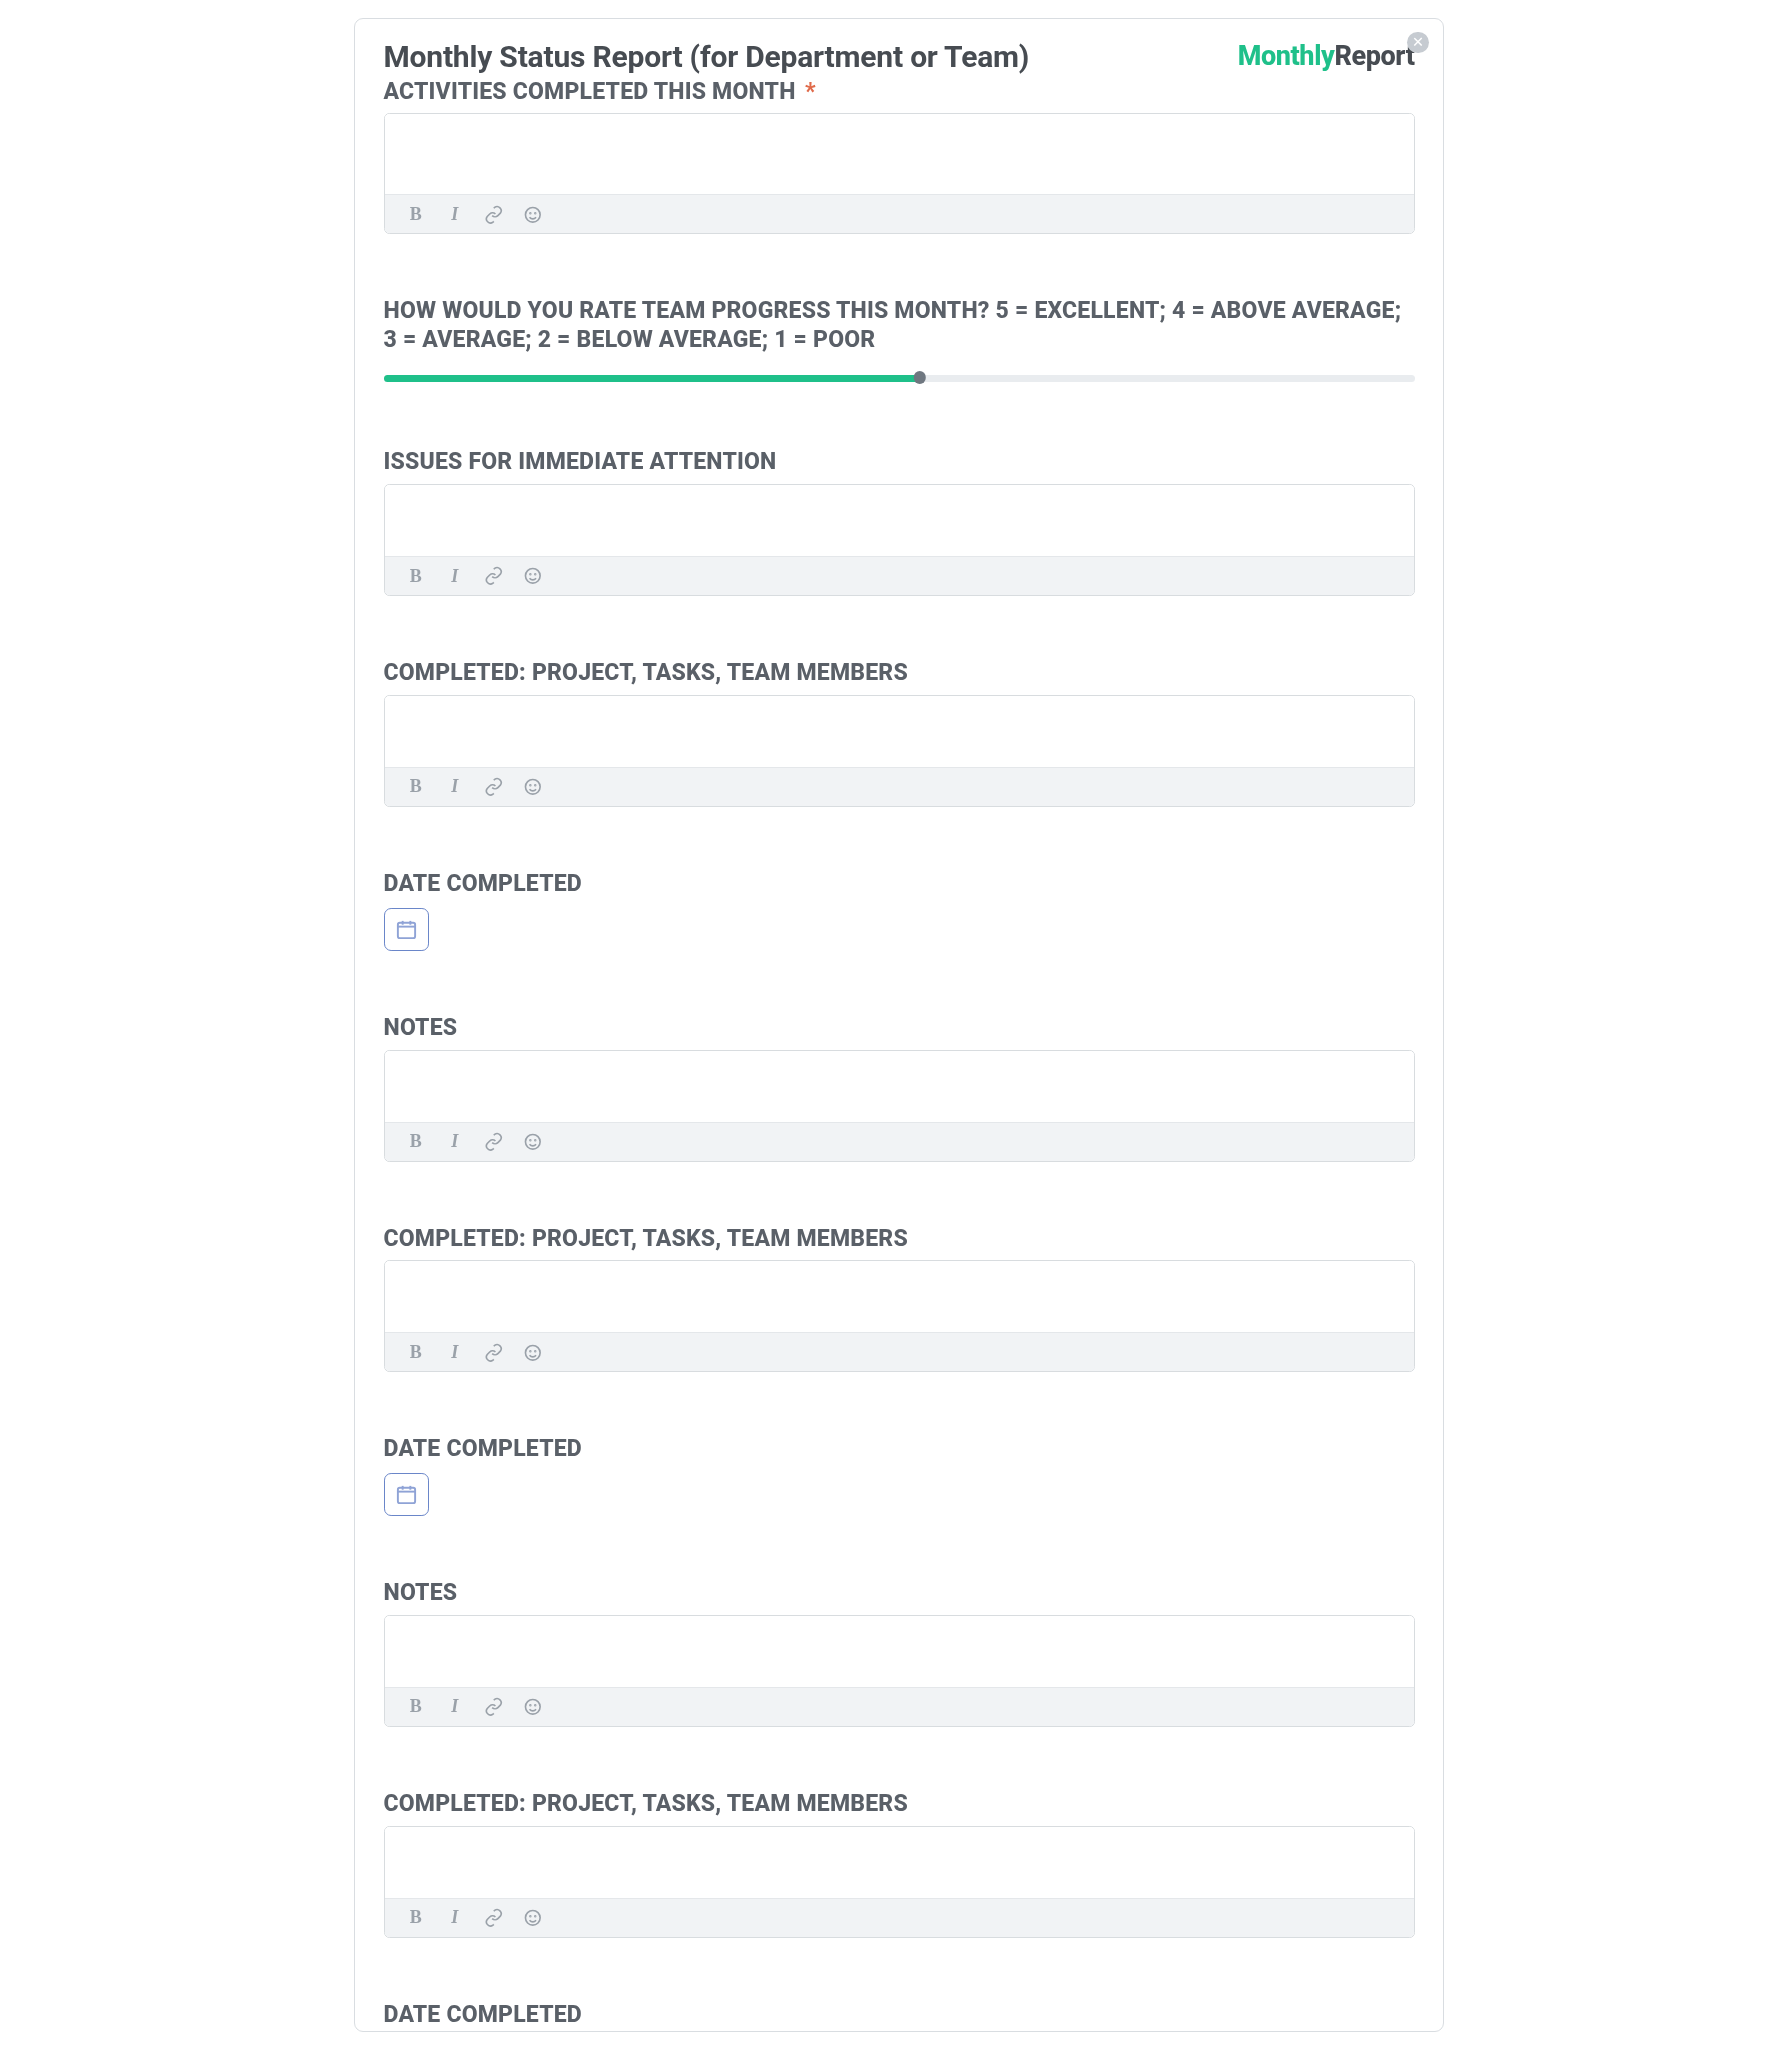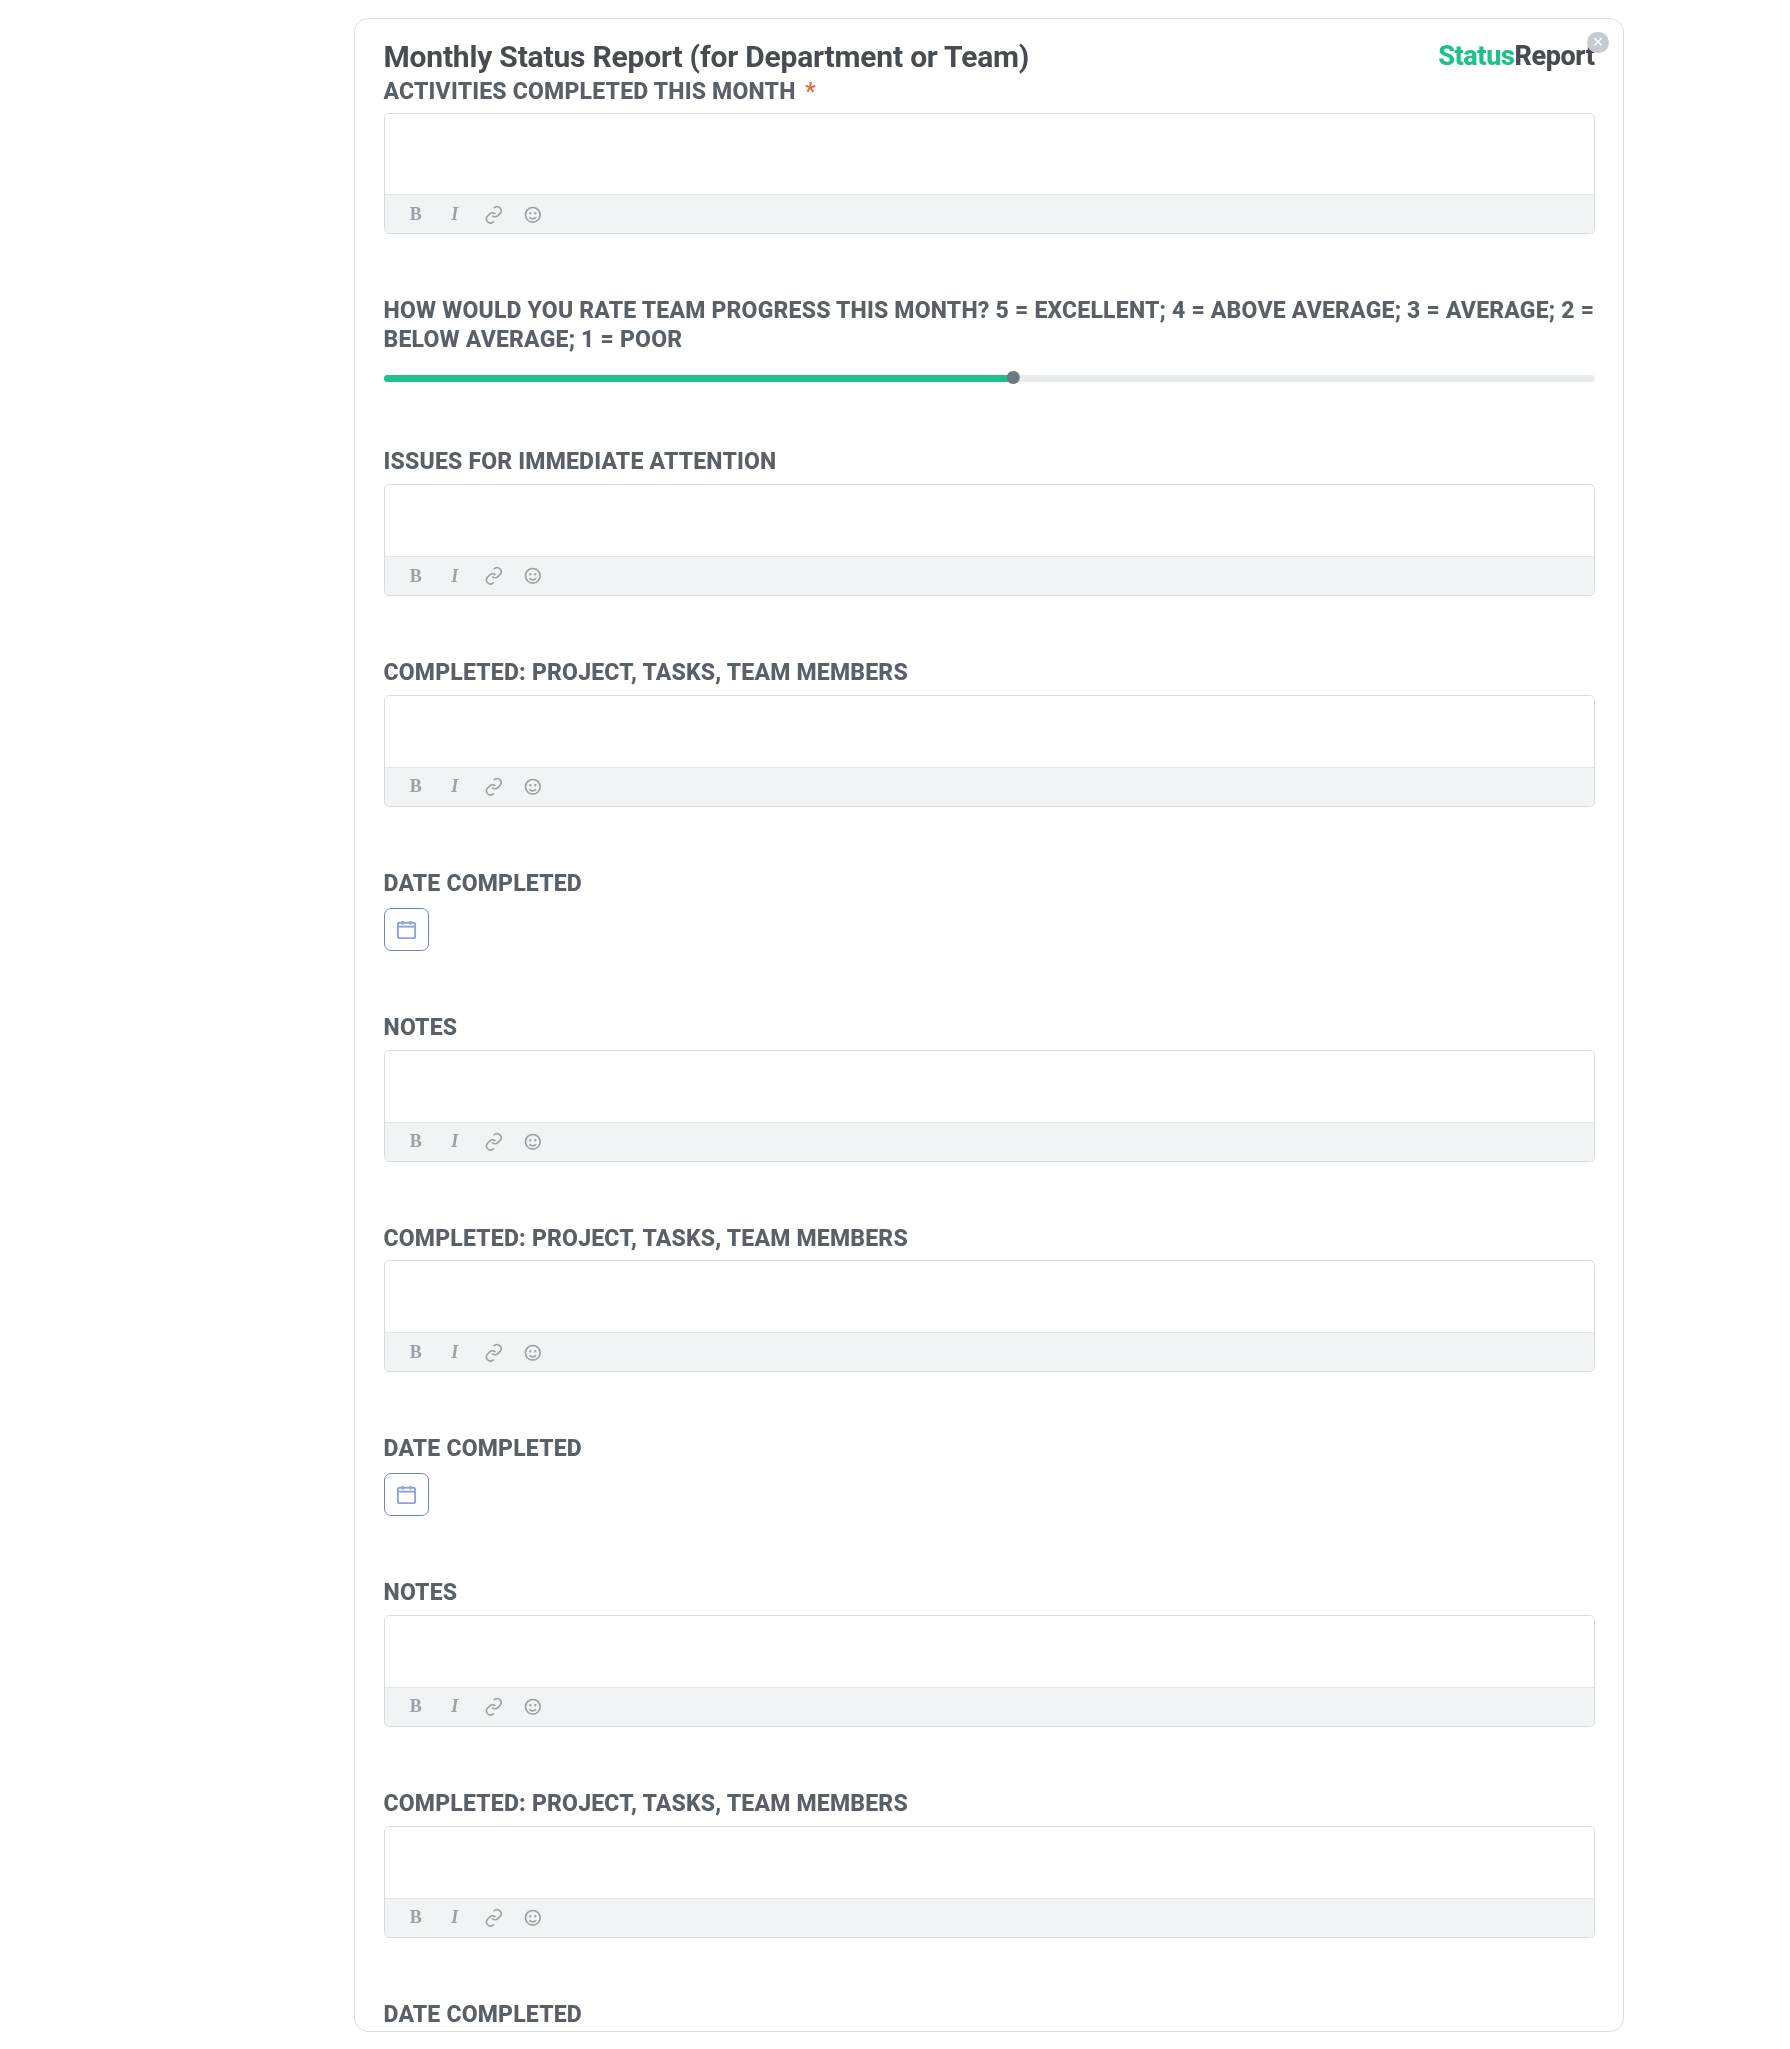--- a/index.html
+++ b/index.html
@@ -8,24 +8,24 @@
     font-family: -apple-system, BlinkMacSystemFont, "Segoe UI", Roboto, Helvetica, Arial, sans-serif;
     color: #444;
     width: 1790px;
     height: 2050px;
     position: relative;
   }
   .panel {
     position: absolute;
     left: 354px;
     top: 18px;
-    width: 1270px;
+    width: 1090px;
     height: 2014px;
     border: 1.8px solid #d9dde1;
-    border-radius: 14px;
+    border-radius: 9px;
     background: #ffffff;
     padding: 19.6px 28.5px 0 28.5px;
     overflow: hidden;
   }
   .header {
     display: flex;
     align-items: flex-start;
     justify-content: space-between;
     position: relative;
   }
@@ -143,21 +143,21 @@
   .date-btn svg * { stroke: #8fa3d6; }
 </style>
 </head>
 <body>
 
 <div class="panel">
 
   <div class="header">
     <div class="title">Monthly Status Report (for Department or Team)</div>
     <div class="brand">
-      <span class="p1">Status</span><span class="p2">Report</span>
+      <span class="p1">Monthly</span><span class="p2">Report</span>
     </div>
     <div class="close-btn"></div>
   </div>
 
   <div class="section first">
     <div class="label">
       <span>ACTIVITIES COMPLETED THIS MONTH</span>
       <span class="req">*</span>
     </div>
     <div class="richbox tall">

